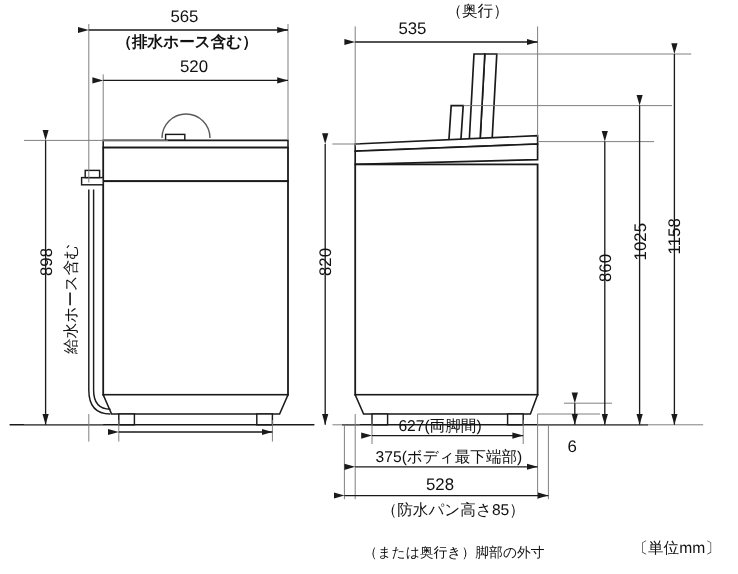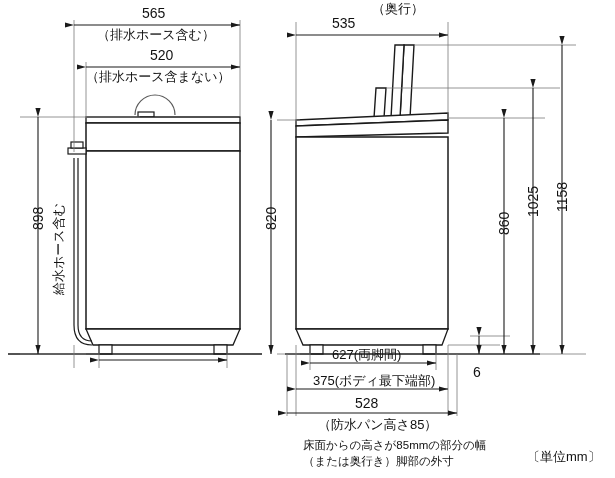--- a/index.html
+++ b/index.html
@@ -152,42 +152,40 @@
     <g stroke="#1a1a1a" stroke-width="1.1">
       <line x1="296" y1="389" x2="448" y2="389" marker-start="url(#arrL)" marker-end="url(#arrR)"></line>
     </g>
 
     <g stroke="#1a1a1a" stroke-width="1.1">
       <line x1="287" y1="413" x2="457" y2="413" marker-start="url(#arrL)" marker-end="url(#arrR)"></line>
     </g>
   </svg>
 
   <div class="txt" style="left:142px;top:6px;">565</div>
-  <div class="txt md" style="left:97px;top:28px;">（排水ホース含む）</div>
+  <div class="txt md" style="left:97px;top:28px;font-weight:bold;">（排水ホース含む）</div>
 
   <div class="txt" style="left:150px;top:48px;">520</div>
-  <div class="txt md" style="left:86px;top:70px;">（排水ホース含まない）</div>
 
   <div class="txt vert" style="left:31px;top:230px;transform:rotate(-90deg);">898</div>
   <div class="txt md vert" style="left:52px;top:295px;transform:rotate(-90deg);">給水ホース含む</div>
 
 
   <div class="txt" style="left:332px;top:16px;">535</div>
   <div class="txt md" style="left:372px;top:2px;text-align:center;">（奥行）</div>
 
   <div class="txt vert" style="left:264px;top:230px;transform:rotate(-90deg);">820</div>
   <div class="txt vert" style="left:497px;top:235px;transform:rotate(-90deg);">860</div>
   <div class="txt vert" style="left:526px;top:217px;transform:rotate(-90deg);">1025</div>
   <div class="txt vert" style="left:555px;top:212px;transform:rotate(-90deg);">1158</div>
 
   <div class="txt md" style="left:332px;top:348px;">627(両脚間)</div>
   <div class="txt md" style="left:313px;top:374px;">375(ボディ最下端部)</div>
   <div class="txt" style="left:355px;top:396px;">528</div>
   <div class="txt md" style="left:318px;top:418px;">（防水パン高さ85）</div>
 
-  <div class="txt sm" style="left:303px;top:440px;">床面からの高さが85mmの部分の幅</div>
   <div class="txt sm" style="left:303px;top:456px;">（または奥行き）脚部の外寸</div>
 
   <div class="txt" style="left:473px;top:365px;">6</div>
 
   <div class="txt md" style="left:527px;top:450px;">〔単位mm〕</div>
 
 </div>
 
 </body></html>

